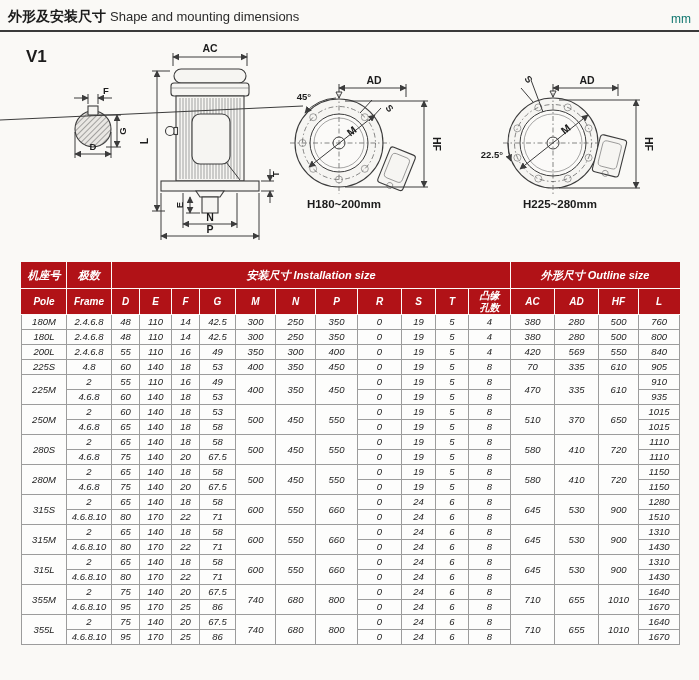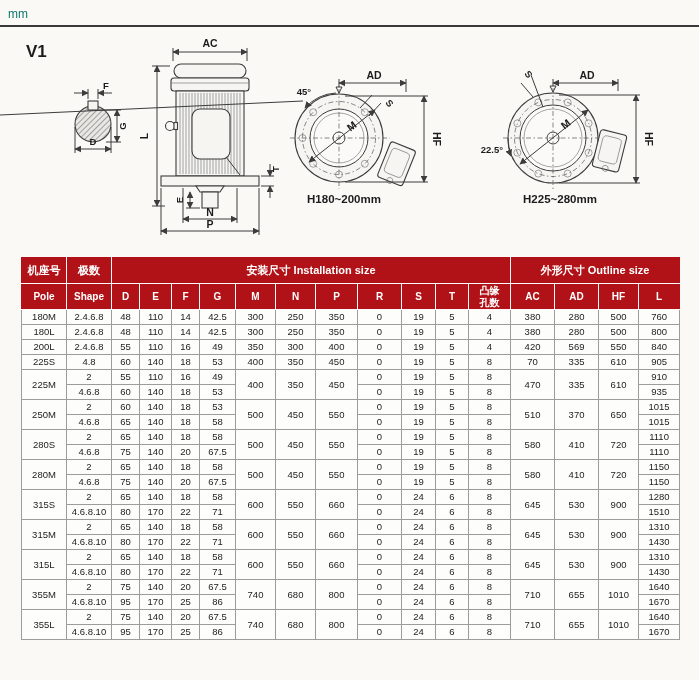--- a/index.html
+++ b/index.html
@@ -22,21 +22,21 @@
   svg text{font-family:"Liberation Sans","DejaVu Sans",sans-serif;fill:#1c1c1c;}
   .dimlbl{font-size:10.5px;font-weight:bold;}
   .dimlbl-sm{font-size:9.5px;font-weight:bold;}
   .cap{font-size:11.5px;font-weight:bold;}
   .v1{font-size:17px;font-weight:bold;}
   .ln{stroke:#3c3c3c;stroke-width:1;fill:none;}
   .thin{stroke:#6a6a6a;stroke-width:.6;fill:none;}
   .dash{stroke:#555;stroke-width:.7;fill:none;stroke-dasharray:5 2.5 1.5 2.5;}
   .shape{fill:#f6f5f2;stroke:#3c3c3c;stroke-width:1.1;}
   
-  .table-wrap{margin:12px 20px 0 21px;}
+  .table-wrap{margin:12px 20px 0 21px;font-style:italic;}
   table{border-collapse:collapse;table-layout:fixed;width:658px;}
   thead th{
     background:var(--accent,#b11217);color:#fff;font-weight:bold;
     border:1px solid #fdf8f7;padding:0;line-height:1.15;
   }
   thead tr.h1 th{font-size:11px;height:25px;}
   thead tr.h2 th{font-size:10px;height:25px;}
   th.holes-th{font-size:9px;white-space:pre-line;}
   thead tr.h1 th{border-top-color:var(--accent,#b11217);}
   thead th:first-child{border-left-color:var(--accent,#b11217);}
@@ -45,20 +45,23 @@
     border:1px solid #9c9c9c;background:#fdfdfc;
     font-size:9.5px;text-align:center;vertical-align:middle;
     height:14px;padding:0;line-height:1.05;color:#222;
   }
   tbody{border:1px solid #808080;margin-top:38px;}
 </style>
 </head>
 <body>
 
 <div class="page-header">
+  <div>
+    <span class="title-zh">外形及安装尺寸</span><span class="title-en">Shape and mounting dimensions</span>
+  </div>
   <div class="unit">mm</div>
 </div>
 
 <div class="diagram-area">
 <svg width="699" height="214" viewBox="0 0 699 214">
   <defs>
     <marker id="arr" viewBox="0 0 10 10" refX="9" refY="5" markerWidth="7" markerHeight="7" orient="auto-start-reverse">
       <path d="M0,0 L10,5 L0,10 z" fill="#3c3c3c"></path>
     </marker>
     <pattern id="hatch" width="4" height="4" patternUnits="userSpaceOnUse" patternTransform="rotate(45)">
@@ -281,21 +284,21 @@
   </colgroup>
   <thead>
     <tr class="h1">
       <th>机座号</th>
       <th>极数</th>
       <th colspan="11">安装尺寸 Installation size</th>
       <th colspan="4">外形尺寸 Outline size</th>
     </tr>
     <tr class="h2">
       <th>Pole</th>
-      <th>Shape</th>
+      <th>Frame</th>
       <th>D</th>
       <th>E</th>
       <th>F</th>
       <th>G</th>
       <th>M</th>
       <th>N</th>
       <th>P</th>
       <th>R</th>
       <th>S</th>
       <th>T</th>

